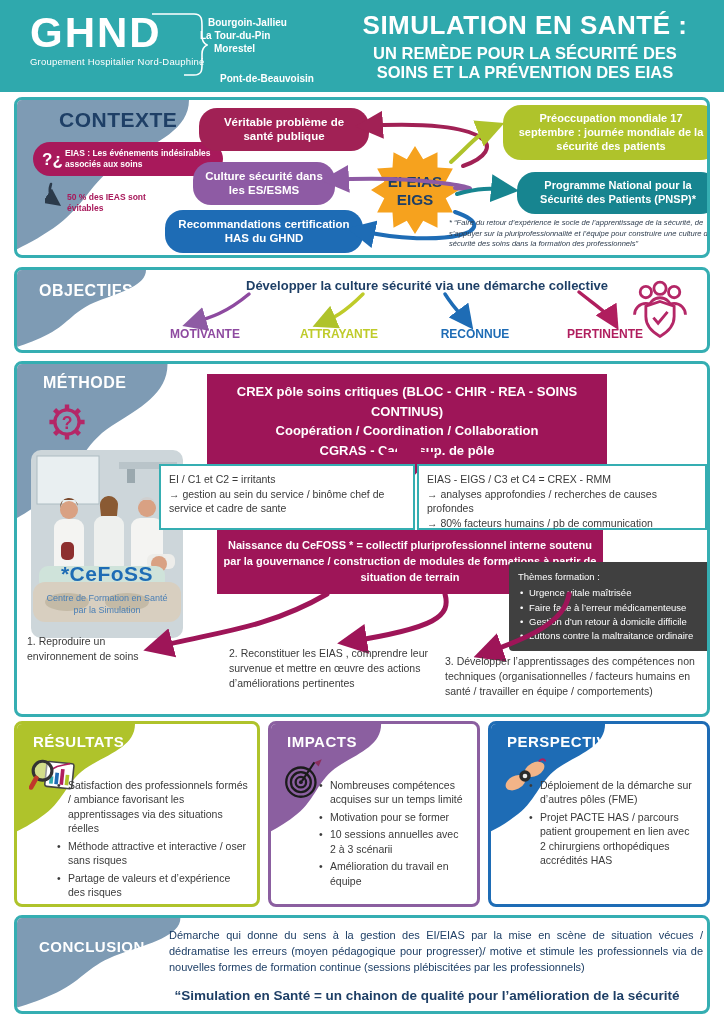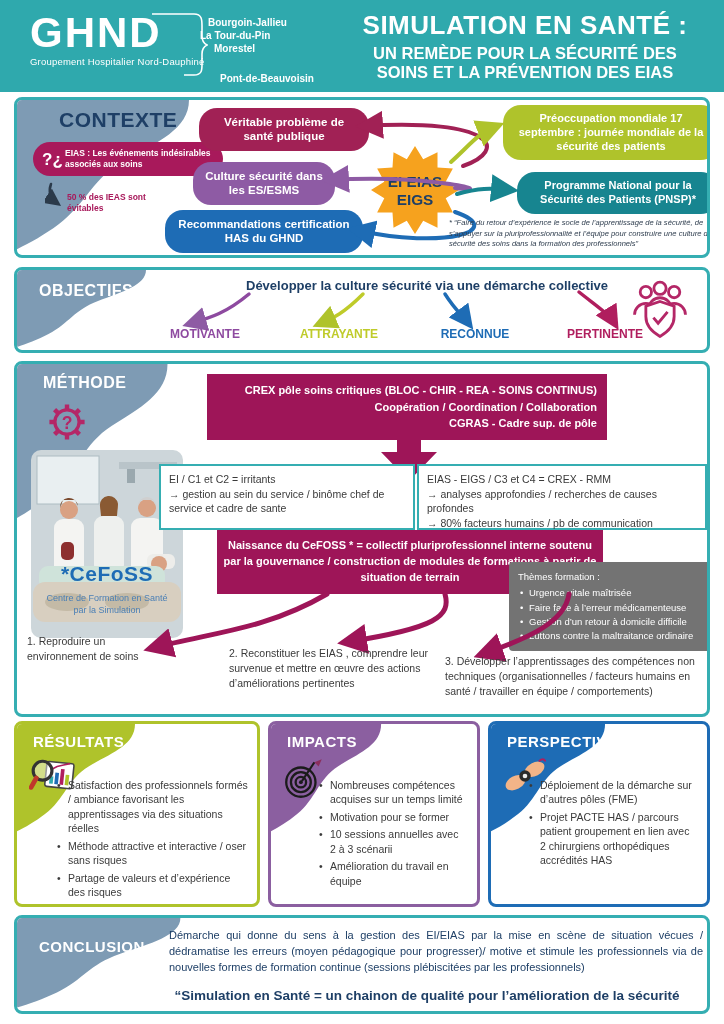--- a/index.html
+++ b/index.html
@@ -38,30 +38,30 @@
         color:#2E3D4E;line-height:1.4;}
   .star-txt{fill:#1E3F66;font-weight:bold;font-size:15px;}
 
   
   .obj-head{position:absolute;left:200px;top:8px;width:420px;text-align:center;
             font-size:13px;font-weight:bold;color:#1E3F66;}
   .obj-word{position:absolute;top:57px;font-size:12px;font-weight:bold;text-align:center;width:120px;}
 
   
   .crex{position:absolute;left:190px;top:10px;width:380px;background:#9E1558;color:#fff;
-        font-weight:bold;text-align:right;font-size:11px;line-height:1.5;padding:8px 10px;}
+        font-weight:bold;text-align:center;font-size:13px;line-height:1.5;padding:8px 10px;}
   .tealbox{position:absolute;border:2px solid #35AEB2;background:#fff;color:#3a3a3a;
            font-size:10.5px;line-height:1.4;padding:6px 8px;}
   .naiss{position:absolute;left:200px;top:166px;width:376px;background:#9E1558;color:#fff;
          font-weight:bold;text-align:center;font-size:11px;line-height:1.45;padding:8px 5px;}
   .cefoss{position:absolute;left:14px;top:198px;width:152px;text-align:center;
           color:#1E6CB5;font-size:21px;font-weight:bold;letter-spacing:.5px;}
   .cefoss-sub{position:absolute;left:22px;top:228px;width:136px;text-align:center;
               color:#4A7FB5;font-size:9px;line-height:1.35;}
-  .themes{position:absolute;left:492px;top:198px;width:186px;background:#737373;border-radius:4px;
+  .themes{position:absolute;left:492px;top:198px;width:186px;background:#404040;border-radius:4px;
           color:#fff;font-size:9.5px;line-height:1.5;padding:8px 9px;}
   .themes ul{margin:2px 0 0;padding:0;}
   .themes li{list-style:none;position:relative;padding-left:11px;}
   .themes li::before{content:"•";position:absolute;left:2px;}
   .step{position:absolute;color:#3a3a3a;font-size:10.5px;line-height:1.45;}
   .photo{position:absolute;left:14px;top:86px;width:152px;height:188px;border-radius:10px;overflow:hidden;}
 
   
   .col-label{font-size:15px;left:16px;top:9px;}
   .col ul{margin:0;padding:0;position:absolute;color:#3a3a3a;font-size:10.5px;line-height:1.38;}

